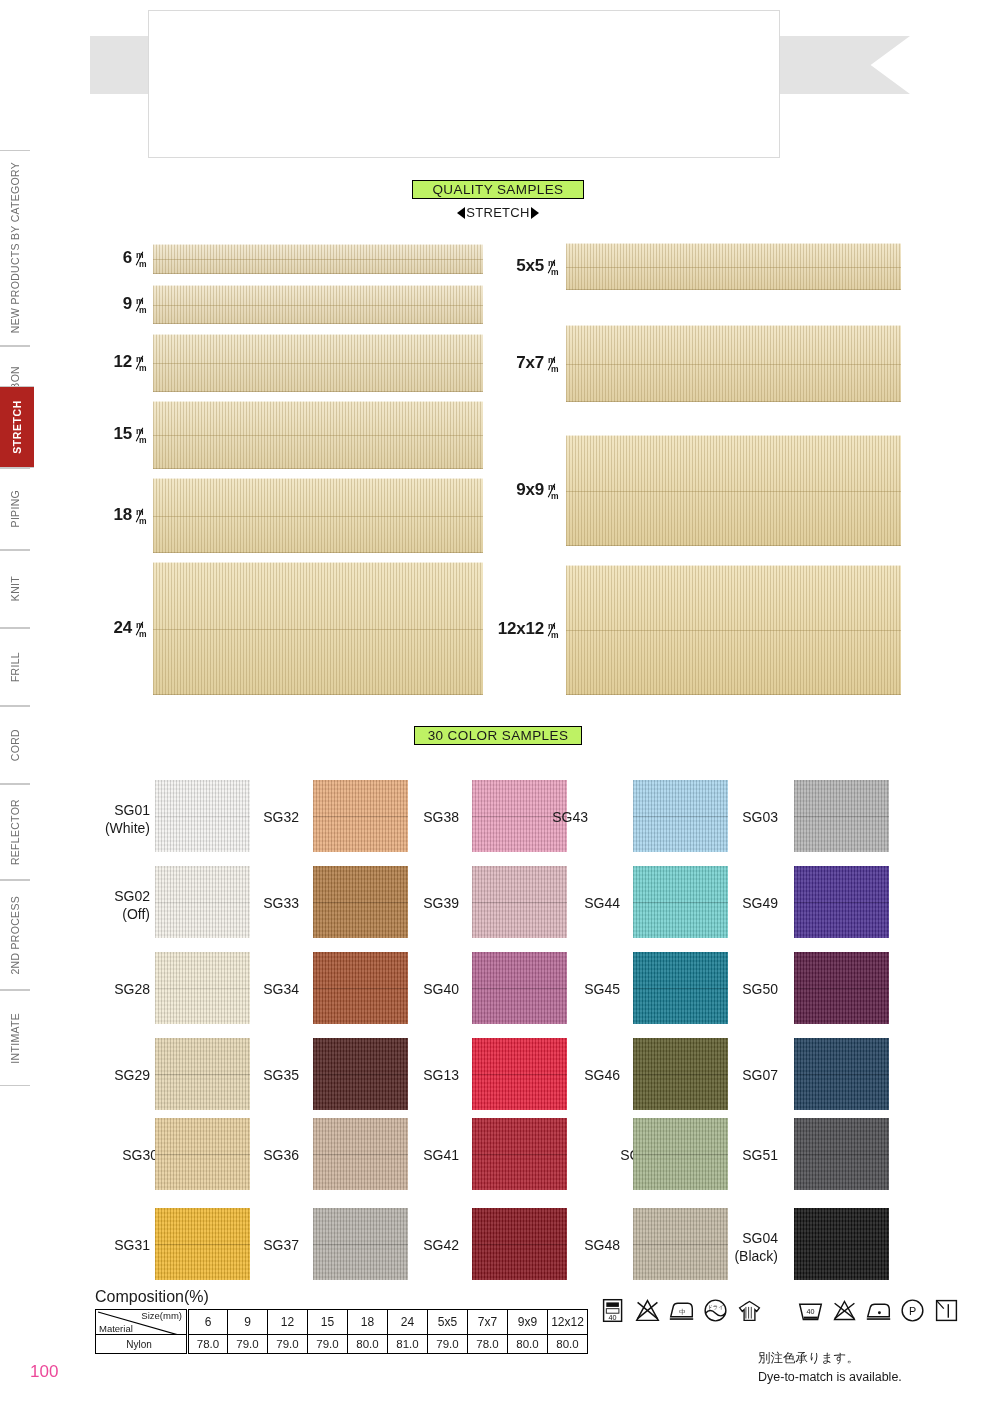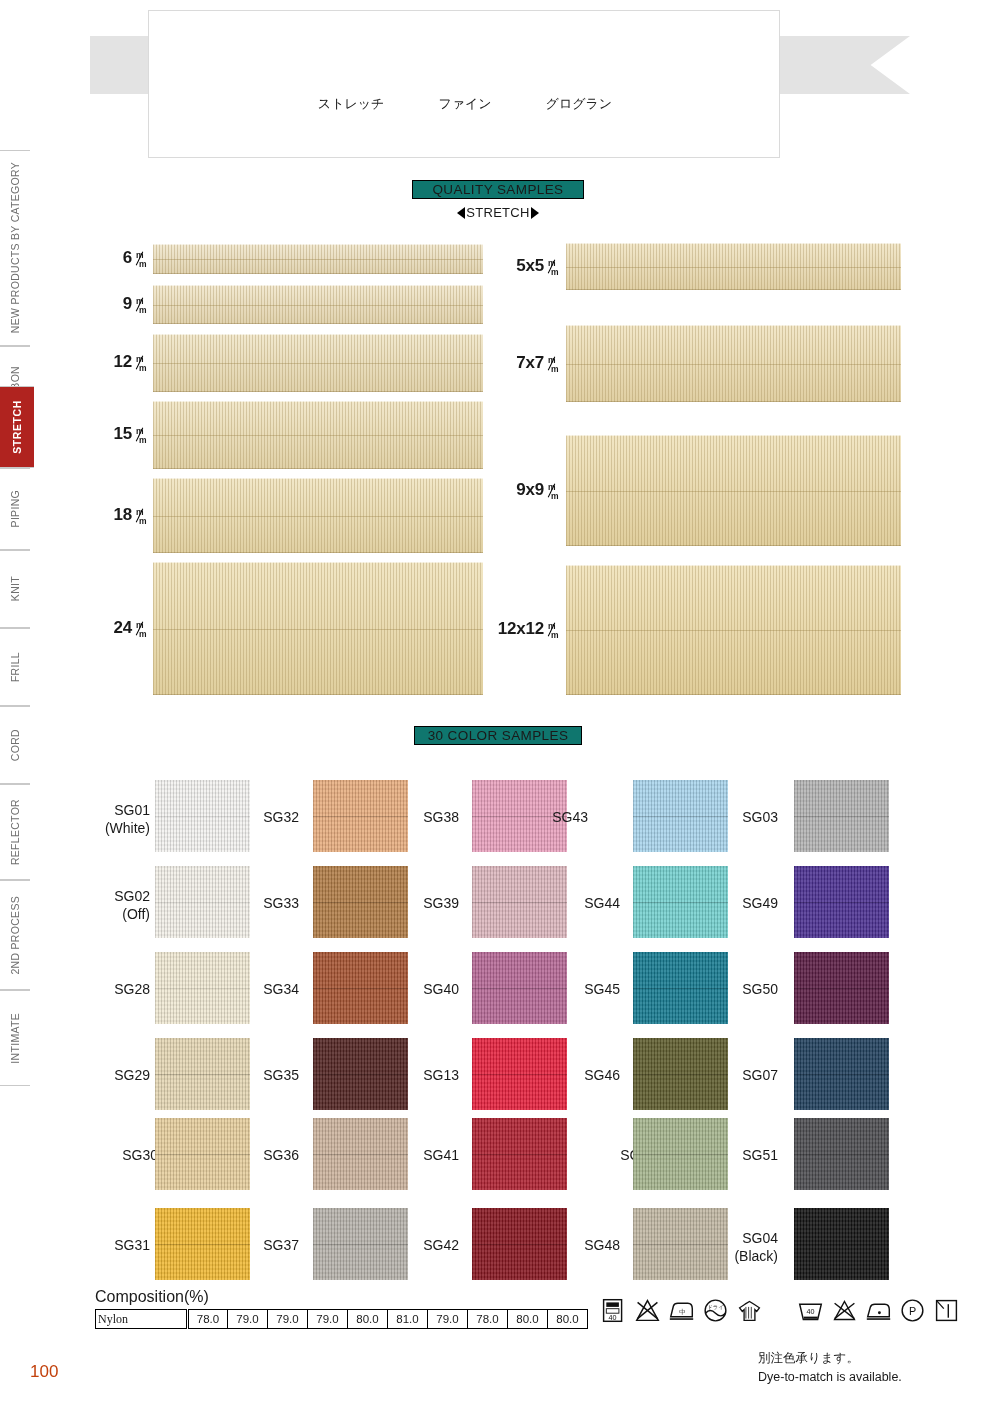--- a/index.html
+++ b/index.html
@@ -60,21 +60,21 @@
 
   #roll-info {
     position: absolute; left: 803px; top: 101px;
     font-size: 13px; line-height: 1.55; color: #1a1a1a; white-space: nowrap;
   }
 
   
   .sect-box {
     position: absolute;
     border: 1.4px solid #000;
-    background: #0f766e;
+    background: #bef264;
     font-size: 13.5px;
     letter-spacing: 0.4px;
     display: flex; align-items: center; justify-content: center;
     padding: 1px 9px 2px;
   }
   #qs-label { left: 412px; top: 180px; width: 172px; height: 19px; }
   #cs-label { left: 414px; top: 726px; width: 168px; height: 19px; }
 
   #stretch-arrows {
     position: absolute; left: 412px; top: 205px; width: 172px;
@@ -140,37 +140,37 @@
   }
   #comp-table .corner {
     width: 92px; position: relative; padding: 0; height: 25px;
     overflow: hidden;
   }
   #comp-table .corner .szl { position: absolute; right: 4px; top: 0px; font-size: 9.5px; }
   #comp-table .corner .mtl { position: absolute; left: 3px; bottom: 0px; font-size: 9.5px; }
   #comp-table .corner .diag {
     position: absolute; left: -6px; top: -6px; width: 118px; height: 40px;
   }
-  #comp-table .rowhead { text-align: left; padding-right: 6px; width: 92px; font-size: 12px; font-family: Liberation Serif, serif; }
+  #comp-table .rowhead { text-align: center; padding-right: 6px; width: 92px; font-size: 10px; }
   #comp-table .dcol { border-left: 3px double #000; }
   #comp-table td.v { width: 40px; }
   #comp-table th.h { width: 40px; font-size: 12px; }
 
   
   #care { position: absolute; left: 600px; top: 1297px; display: flex; align-items: center; gap: 11px; }
   #care .grp { display: flex; align-items: center; gap: 7px; }
   #care .gap { width: 12px; }
   .sym { width: 27px; height: 27px; }
 
   #dye-note {
     position: absolute; left: 758px; top: 1349px;
     font-size: 12.5px; line-height: 1.55; color: #1a1a1a; white-space: nowrap;
   }
   #page-num {
-    position: absolute; left: 30px; top: 1362px; font-size: 17px; color: #c2410c;
+    position: absolute; left: 30px; top: 1362px; font-size: 17px; color: #ec4899;
   }
 </style>
 </head>
 <body>
 
 <div id="page">
 
   <div id="sidebar">
       <div class="side-tab" style="top: 0px; height: 196px;">
         <span class="vlabel">NEW PRODUCTS BY CATEGORY</span>
@@ -199,23 +199,20 @@
       <div class="side-tab" style="top: 730px; height: 110px;">
         <span class="vlabel">2ND PROCESS</span>
       </div>
       <div class="side-tab" style="top: 840px; height: 96px;">
         <span class="vlabel">INTIMATE</span>
       </div>
     </div>
 
   <div id="header-flag"></div>
   <div id="header-box">
-    <div id="title-kana">
-      <span class="k1">ストレッチ</span><span class="k2">ファイン</span><span class="k3">グログラン</span>
-    </div>
   </div>
 
   <div id="qs-label" class="sect-box">QUALITY SAMPLES</div>
   <div id="stretch-arrows">
     <span class="tri-l"></span>
       <span>STRETCH</span>
       <span class="tri-r"></span>
   </div>
   <div id="cs-label" class="sect-box">30 COLOR SAMPLES</div>
 
@@ -366,20 +363,39 @@
       <div class="cs-label" style="left: 718px; width: 60px; top: 1230px;">
         <div>SG04</div>
         <div>(Black)</div>
       </div>
       <div class="cs-swatch" style="left: 794px; top: 1208px; background-color: rgb(18, 18, 18);"></div>
     </div>
 
   <div id="comp-title">Composition(%)</div>
   <table id="comp-table">
       <tbody>
+        <tr>
+          <th class="corner">
+            <svg class="diag" viewBox="0 0 118 40" preserveAspectRatio="none">
+              <line x1="8" y1="8" x2="106" y2="36" stroke="#000" stroke-width="1.2"></line>
+            </svg>
+            <span class="szl">Size(mm)</span>
+            <span class="mtl">Material</span>
+          </th>
+          <th class="h dcol">6</th>
+          <th class="h">9</th>
+          <th class="h">12</th>
+          <th class="h">15</th>
+          <th class="h">18</th>
+          <th class="h">24</th>
+          <th class="h">5x5</th>
+          <th class="h">7x7</th>
+          <th class="h">9x9</th>
+          <th class="h">12x12</th>
+        </tr>
         <tr>
           <td class="rowhead">Nylon</td>
           <td class="v dcol">78.0</td>
           <td class="v">79.0</td>
           <td class="v">79.0</td>
           <td class="v">79.0</td>
           <td class="v">80.0</td>
           <td class="v">81.0</td>
           <td class="v">79.0</td>
           <td class="v">78.0</td>

